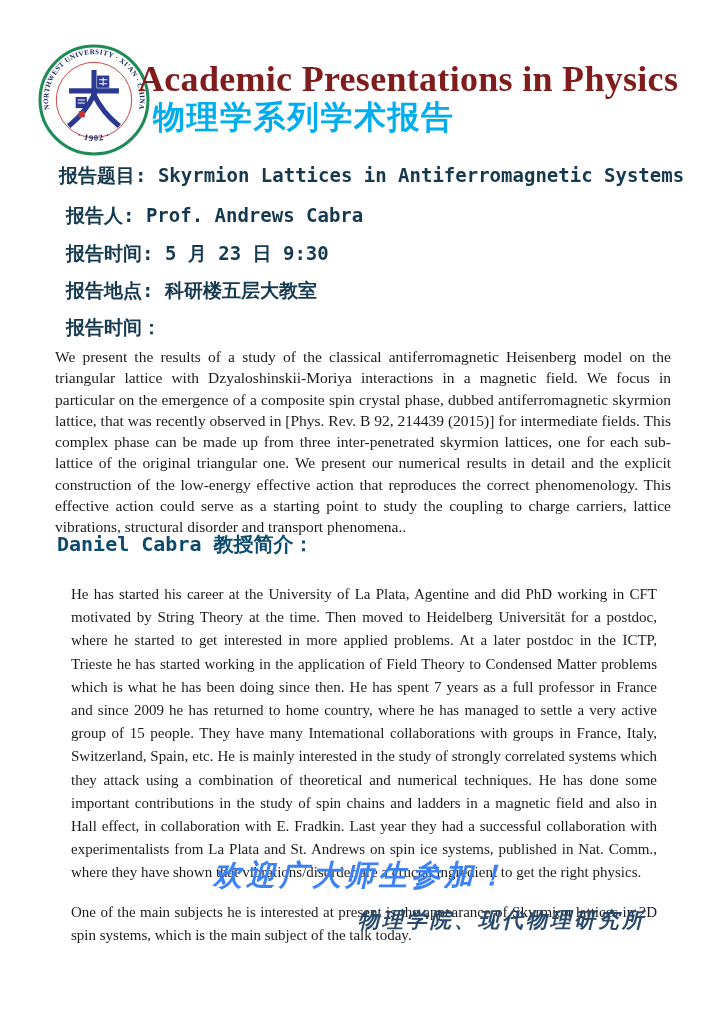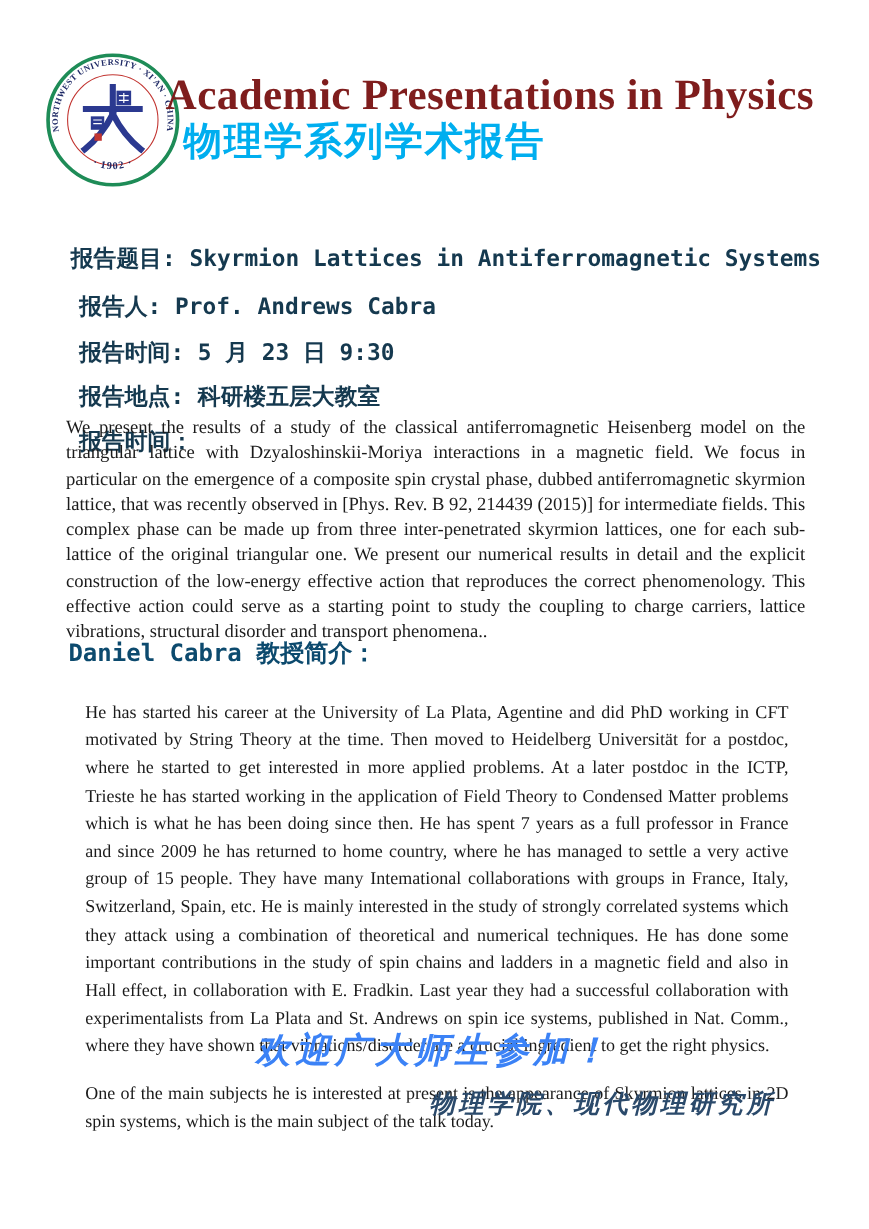--- a/index.html
+++ b/index.html
@@ -8,21 +8,21 @@
 
   
   .logo{position:absolute;left:38px;top:44px;width:112px;height:112px;}
   .title-en{position:absolute;left:138px;top:58px;font-family:"Liberation Serif",serif;
             font-weight:bold;font-size:36px;color:#7f1d1d;letter-spacing:0.3px;white-space:nowrap;}
   .title-zh{position:absolute;left:153px;top:96px;font-family:"DejaVu Sans",sans-serif;
             font-weight:bold;font-size:32px;color:#00AEEF;letter-spacing:1.5px;white-space:nowrap;}
 
   
   .info-line{position:absolute;font-family:"DejaVu Sans Mono","DejaVu Sans",monospace;
-             font-weight:bold;color:#15394F;font-size:19px;white-space:nowrap;margin-top:40px;}
+             font-weight:bold;color:#15394F;font-size:19px;white-space:nowrap;}
   .info-1{left:59px;top:163px;}
   .info-2{left:66px;top:203px;}
   .info-3{left:66px;top:241px;}
   .info-4{left:66px;top:278px;}
   .info-5{left:66px;top:315px;}
 
   
   .abstract{position:absolute;left:55px;top:346px;width:616px;font-size:15.5px;
             line-height:21.3px;color:#1b1b1b;text-align:justify;font-family:"Liberation Serif",serif;}
 

